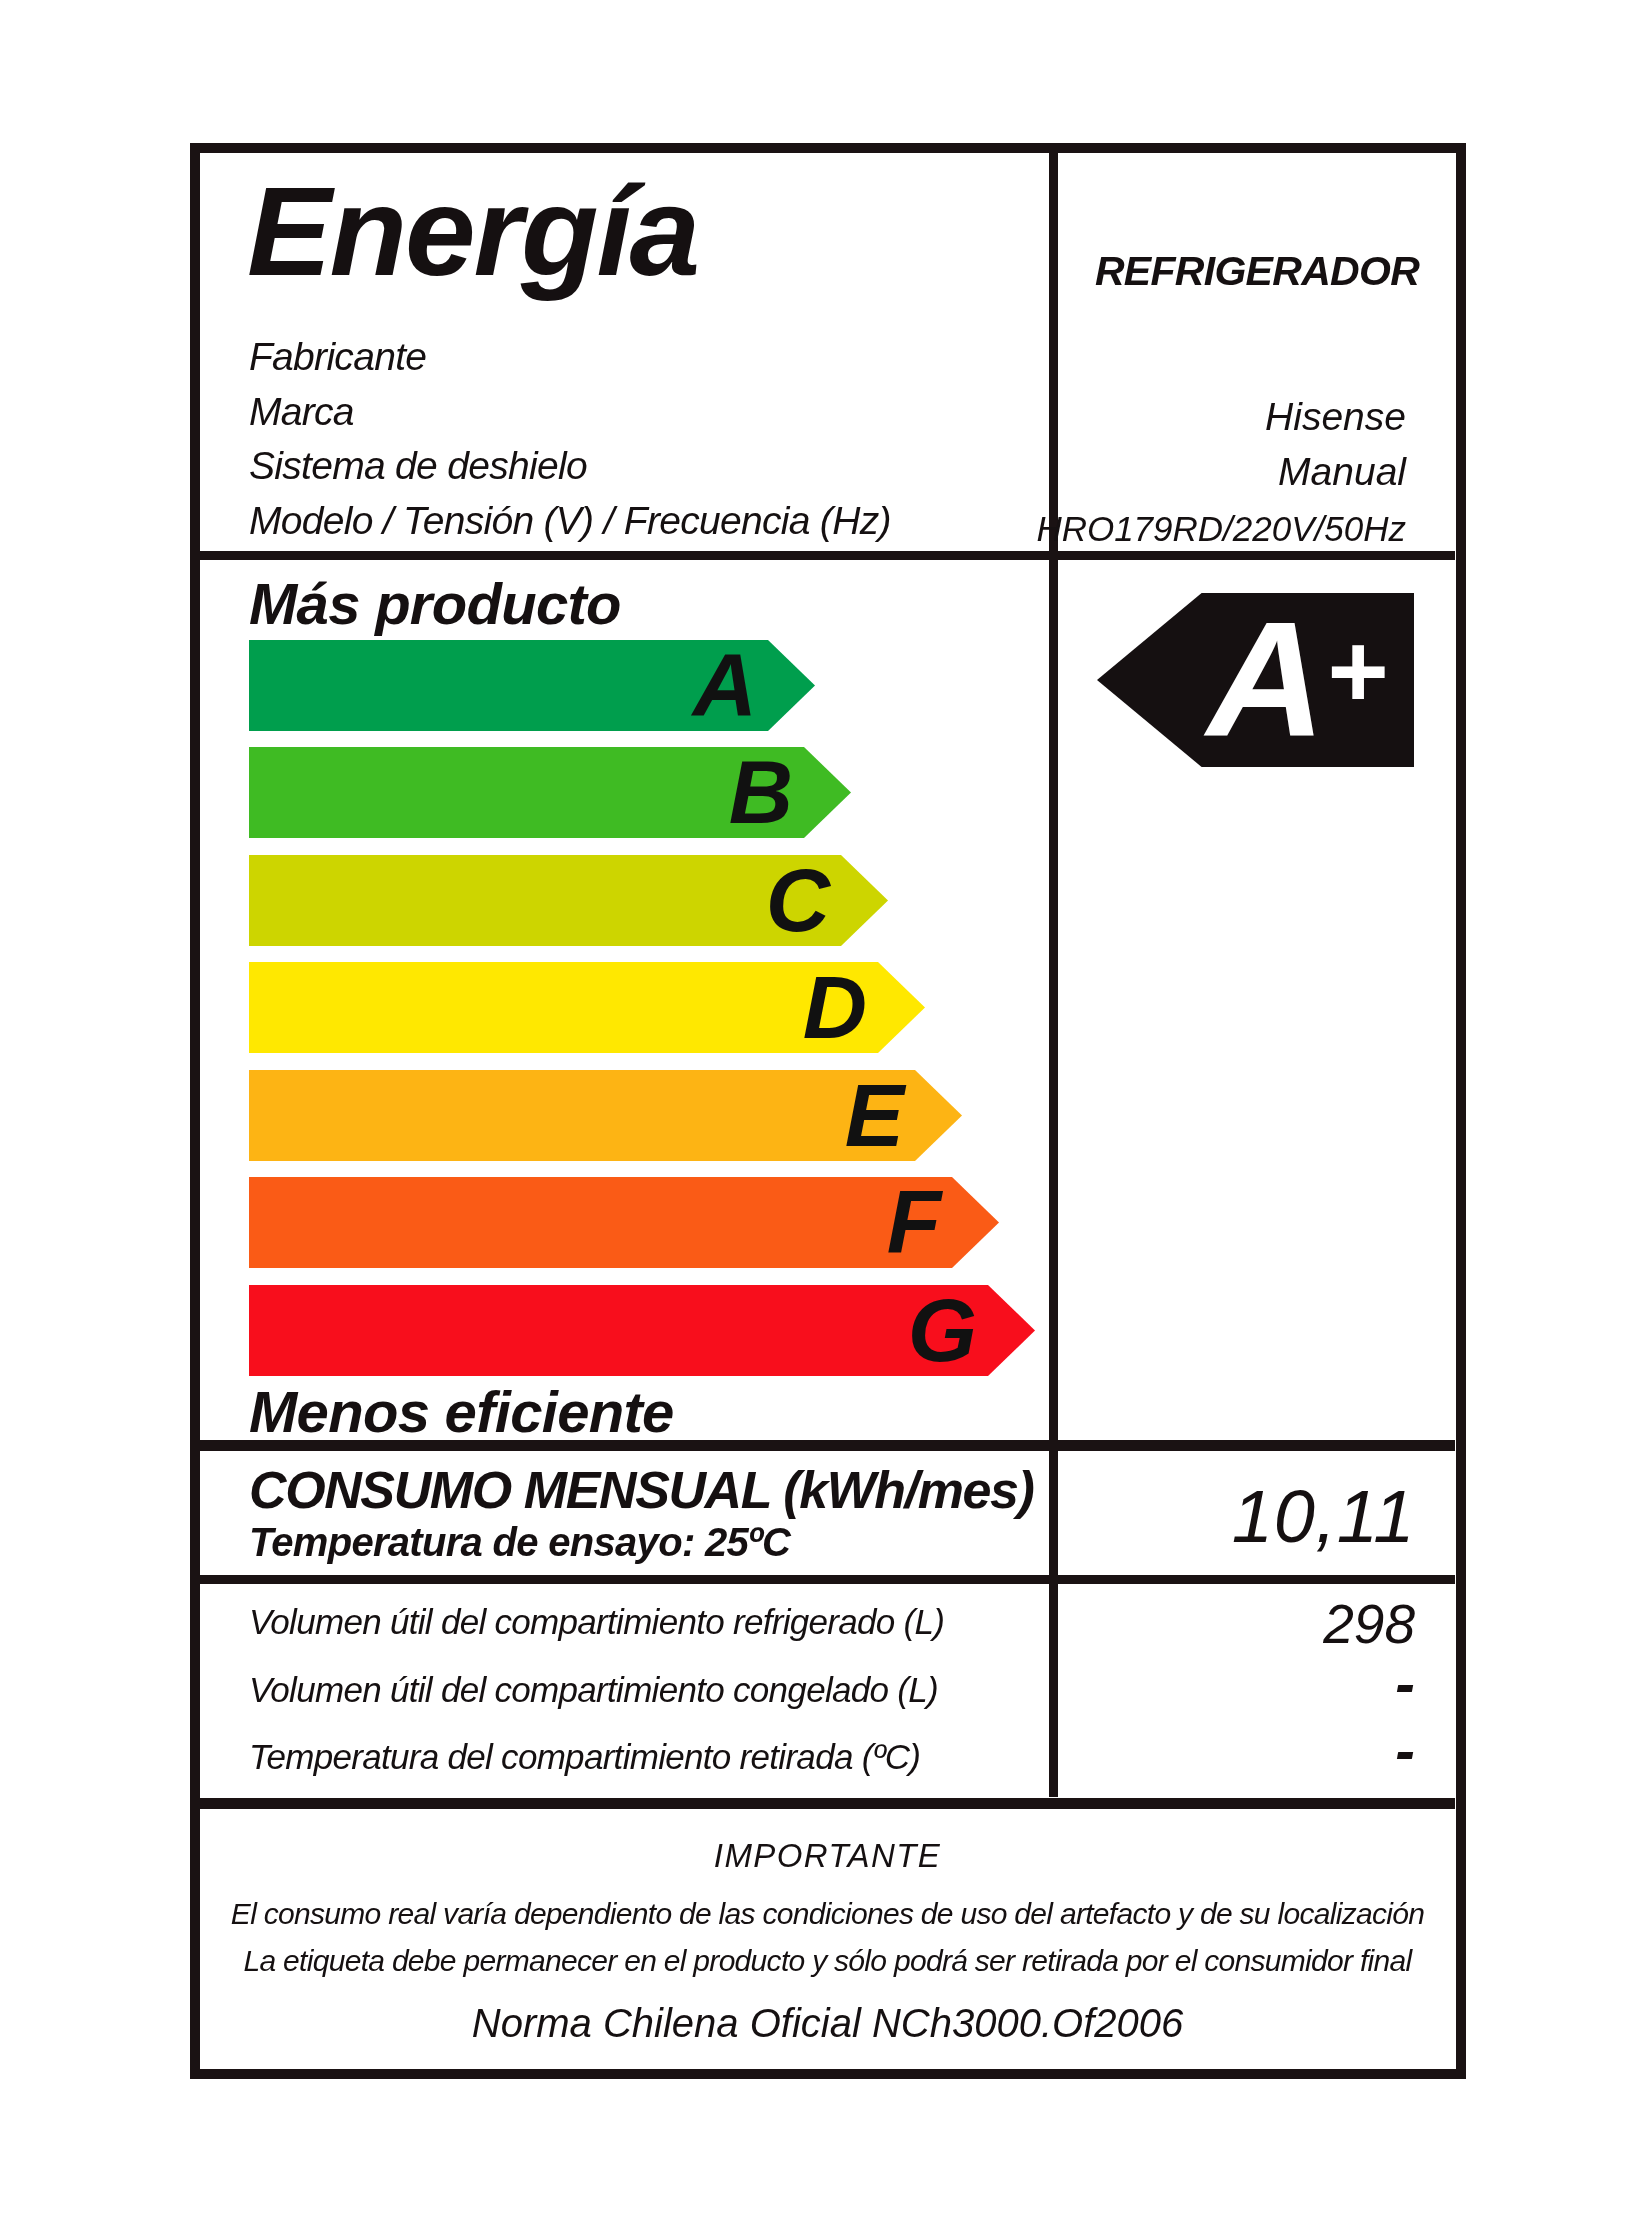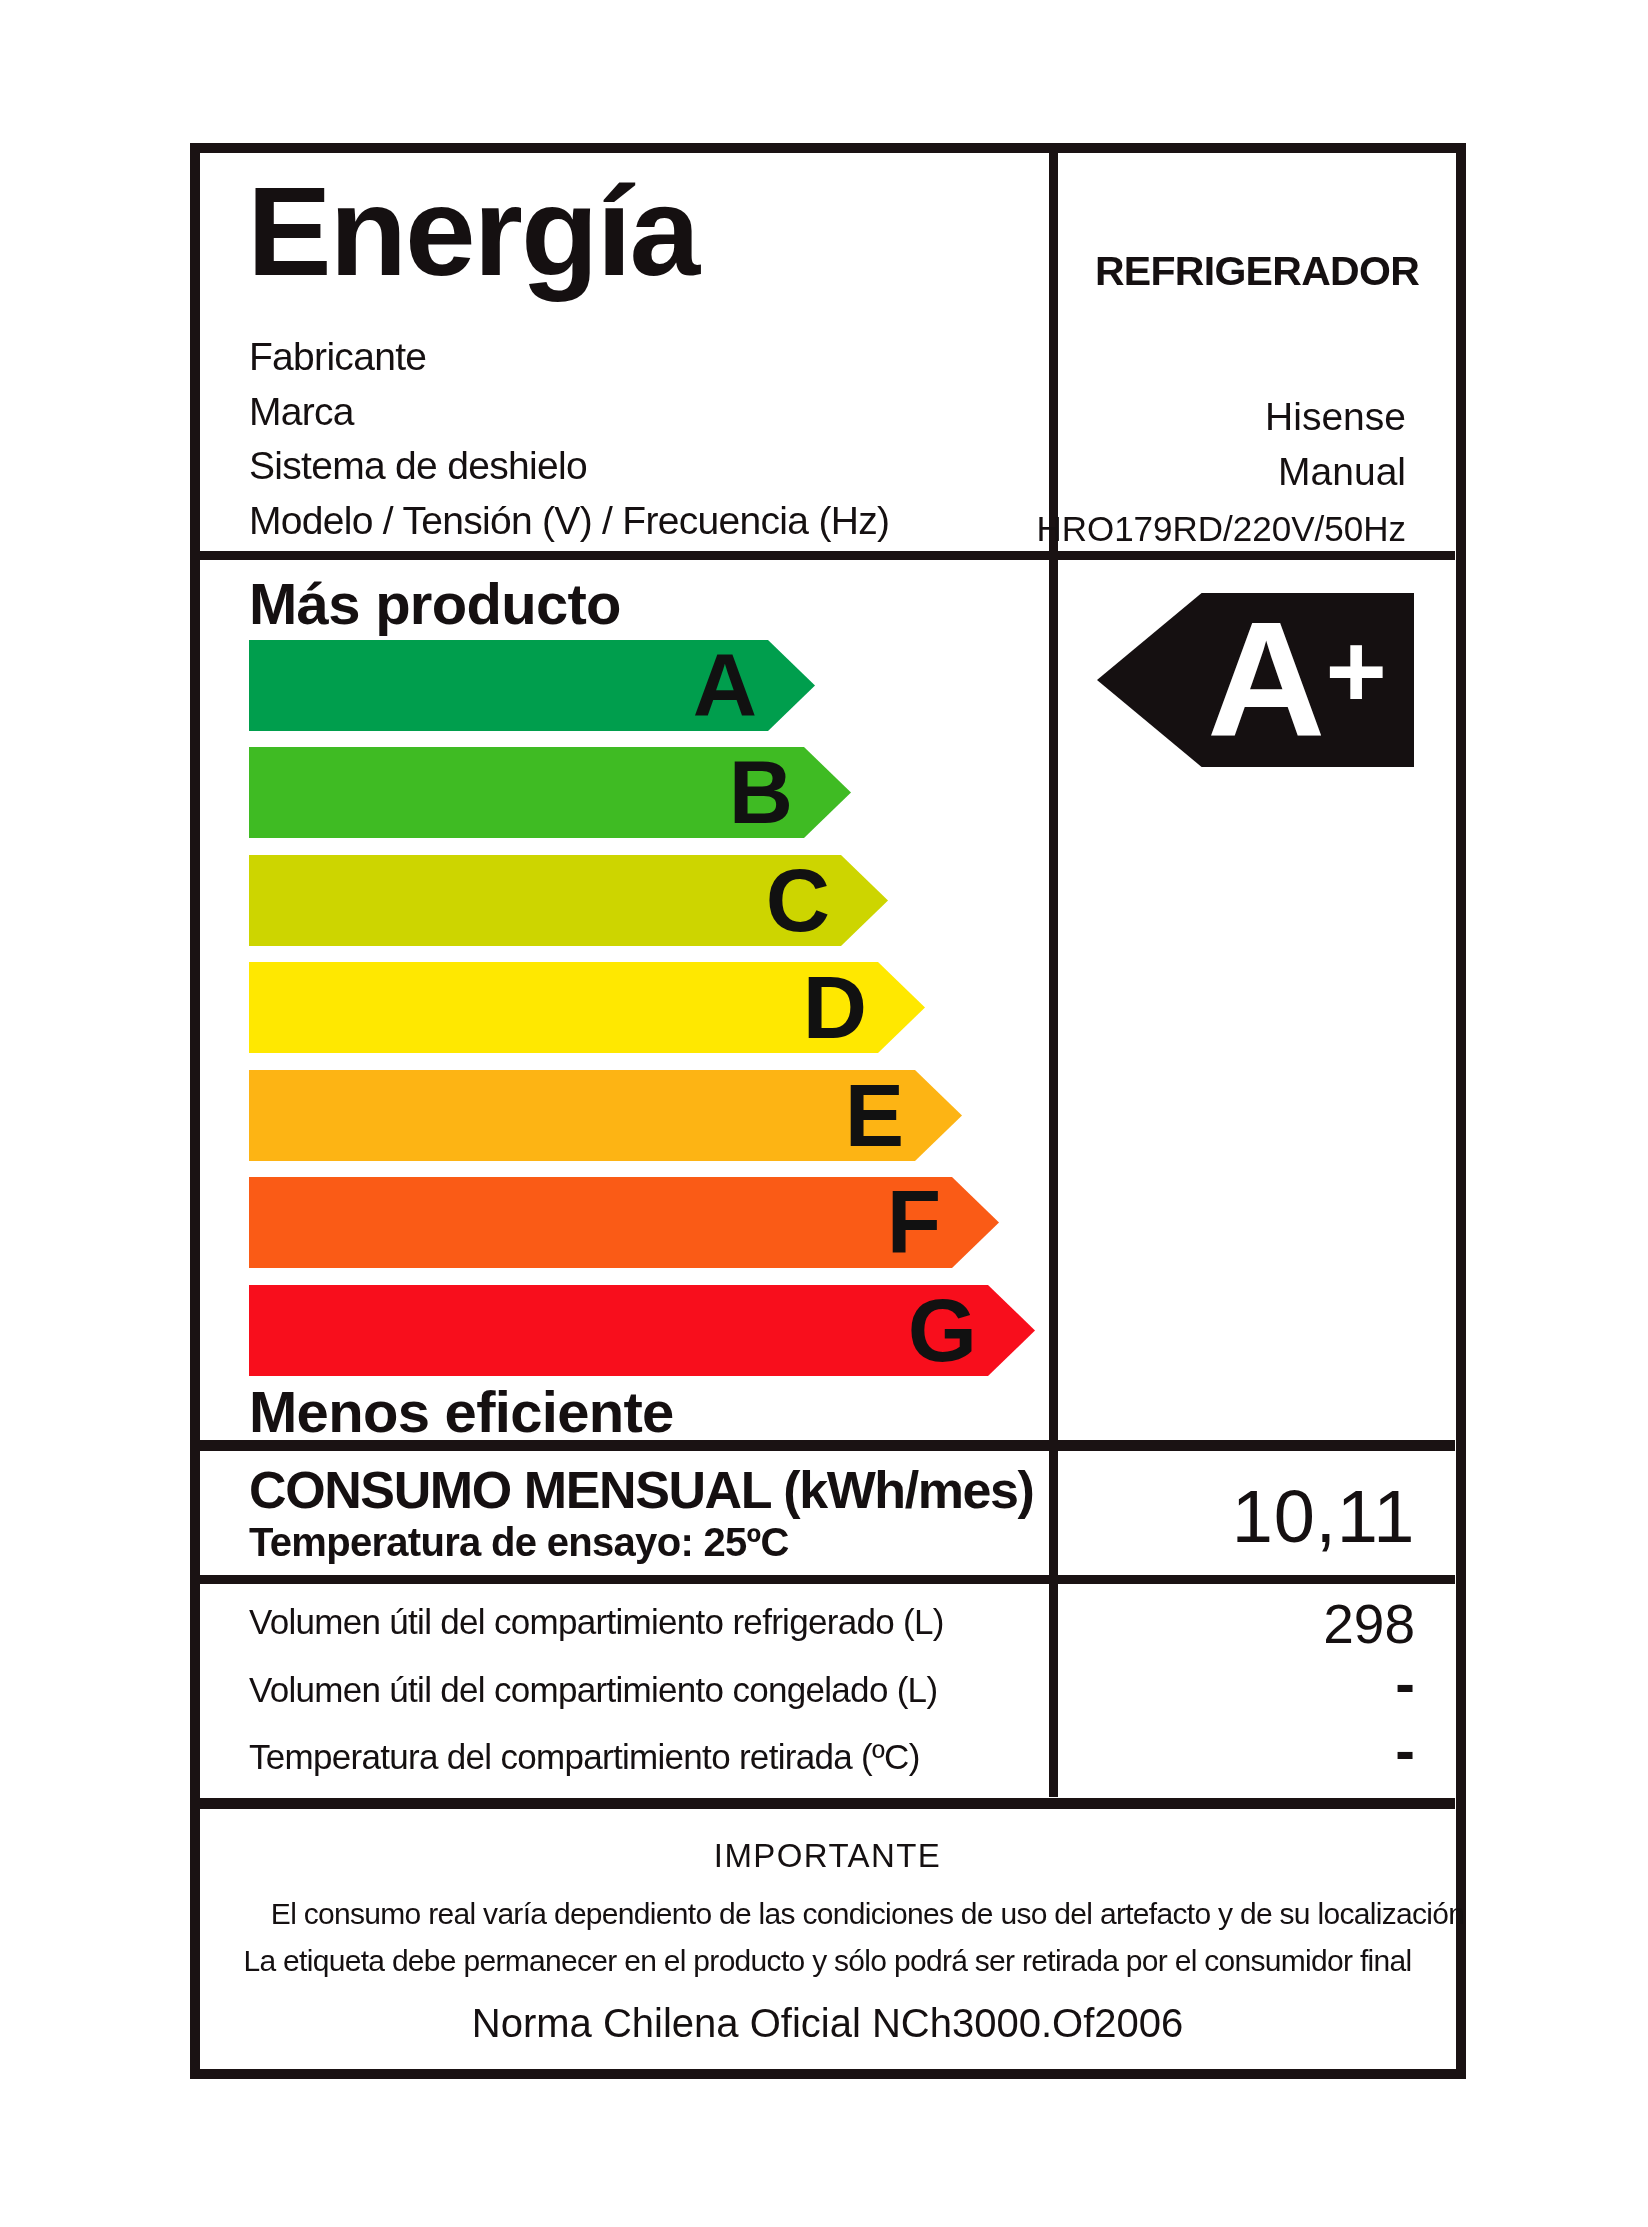--- a/index.html
+++ b/index.html
@@ -1,18 +1,18 @@
 <!DOCTYPE html>
 <html style="font-size:11.3px"><head>
 <meta charset="utf-8">
 <style>
   html,body{margin:0;padding:0;background:#fff;}
   .page{position:relative;width:1648px;height:2227px;background:#fff;overflow:hidden;
         font-family:"Liberation Sans","DejaVu Sans",sans-serif;color:#151011;}
-  .abs{position:absolute;}
+  .abs{position:absolute;font-style:italic;}
   .box{left:190px;top:143px;width:1276px;height:1936px;border:10.6px solid #1a1213;box-sizing:border-box;}
   .vline{left:1049px;top:153px;width:9.2px;height:1644px;background:#1a1213;}
   .hline{left:200px;width:1255px;background:#1a1213;}
   .h1{top:551px;height:9.2px;}
   .h2{top:1440px;height:11.3px;}
   .h3{top:1575px;height:9.2px;}
   .h4{top:1798px;height:10.6px;}
   .title{left:247px;top:168px;font-size:127px;font-weight:bold;line-height:1;letter-spacing:-2.1px;}
   .hdr-label{left:249px;font-size:39px;line-height:1;letter-spacing:-0.7px;}
   .hl0{top:337px;} .hl1{top:392px;} .hl2{top:446px;} .hl3{top:501px;}
@@ -38,21 +38,21 @@
   .cons-value{right:233px;top:1474px;font-size:74px;font-weight:400;letter-spacing:0.7px;}
   .det-label{left:249px;font-size:35px;letter-spacing:-0.7px;}
   .dl0{top:1602px;} .dl1{top:1670px;} .dl2{top:1737px;}
   .det-value{right:233px;text-align:right;line-height:1;}
   .dv0{top:1597px;font-size:55px;font-weight:400;}
   .dv1{top:1655px;font-size:59px;font-weight:bold;}
   .dv2{top:1722px;font-size:59px;font-weight:bold;}
   .center-row{left:200px;width:1255px;text-align:center;}
   .imp-head{top:1837px;font-size:33px;letter-spacing:1.4px;}
   .imp-line{font-size:30px;letter-spacing:-0.7px;}
-  .il0{top:1897px;padding-left:40px;} .il1{top:1944px;}
+  .il0{top:1897px;} .il1{top:1944px;}
   .norma{top:2001px;font-size:40px;}
 </style>
 </head>
 <body>
 
 <div class="page">
 
   <div class="abs box"></div>
   <div class="abs vline"></div>
   <div class="abs hline h1"></div>

